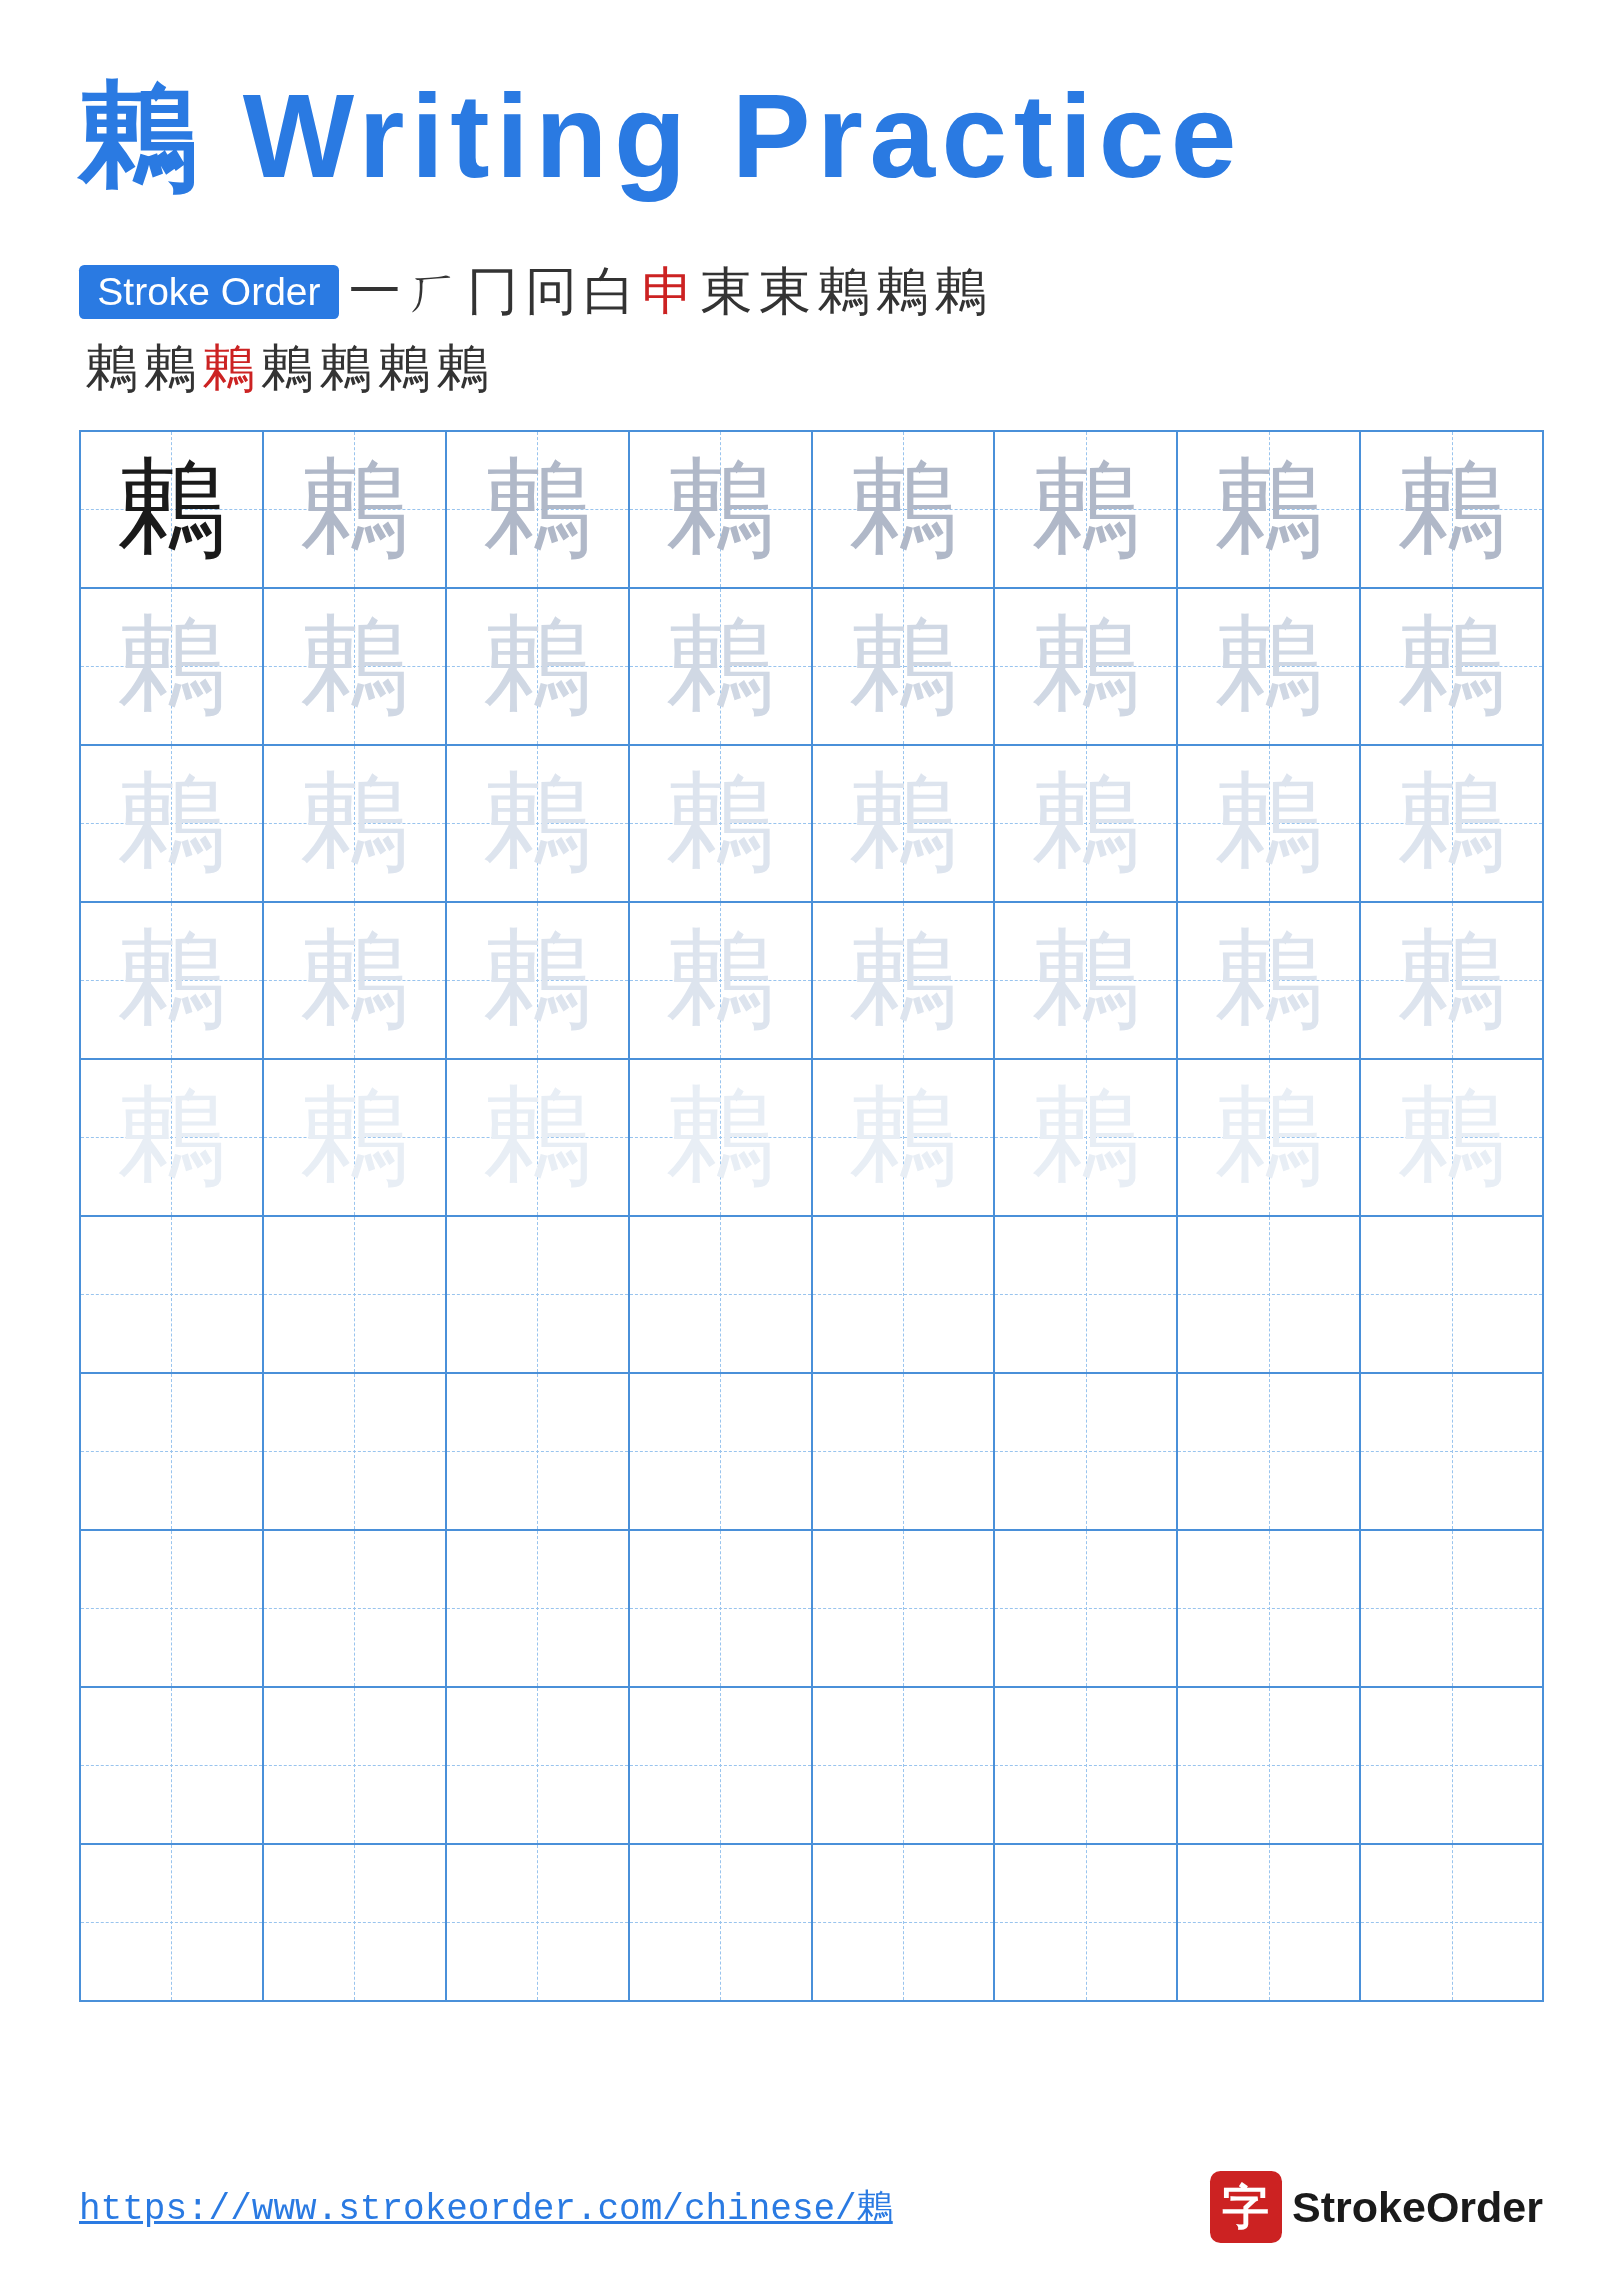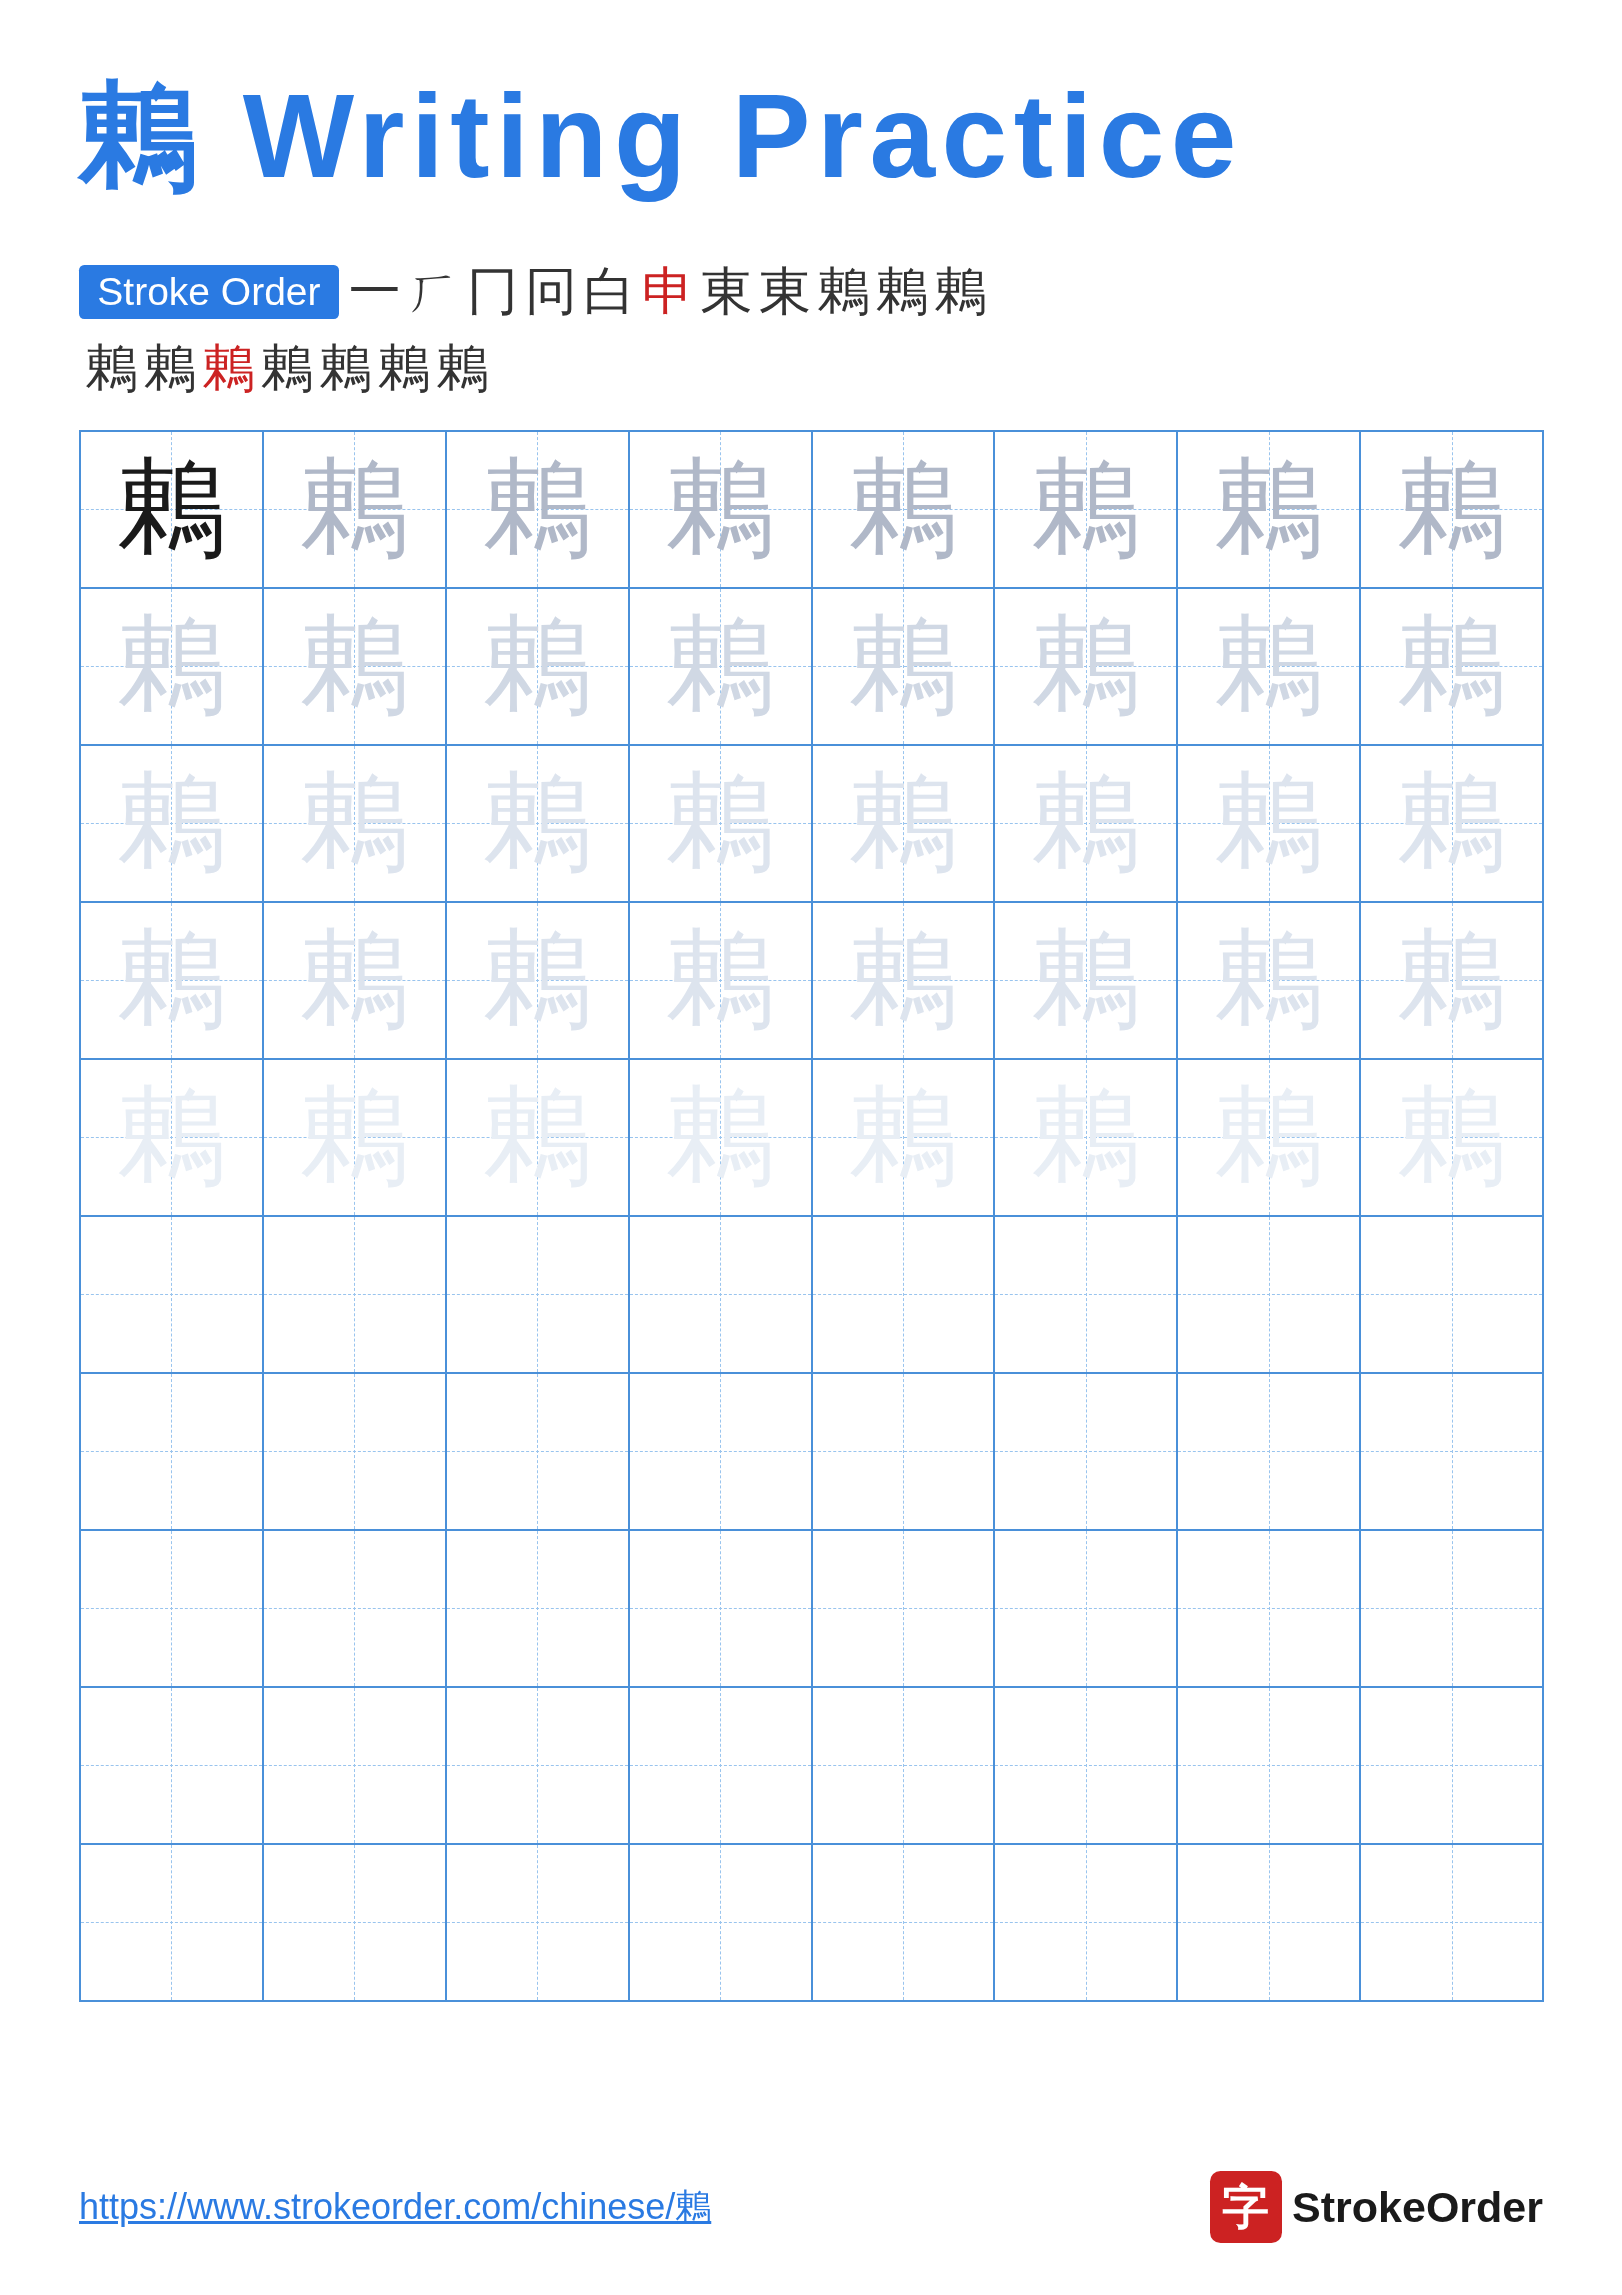--- a/index.html
+++ b/index.html
@@ -161,21 +161,21 @@
       left: 79px;
       right: 79px;
       display: flex;
       align-items: center;
       justify-content: space-between;
     }
 
     .footer-url {
       font-size: 36px;
       color: #2a7ae2;
-      font-family: Liberation Sans, sans-serif;
+      font-family: Liberation Mono, monospace;
       text-decoration: underline;
     }
 
     .footer-logo {
       display: flex;
       align-items: center;
       gap: 10.5px;
     }
 
     .logo-icon {

